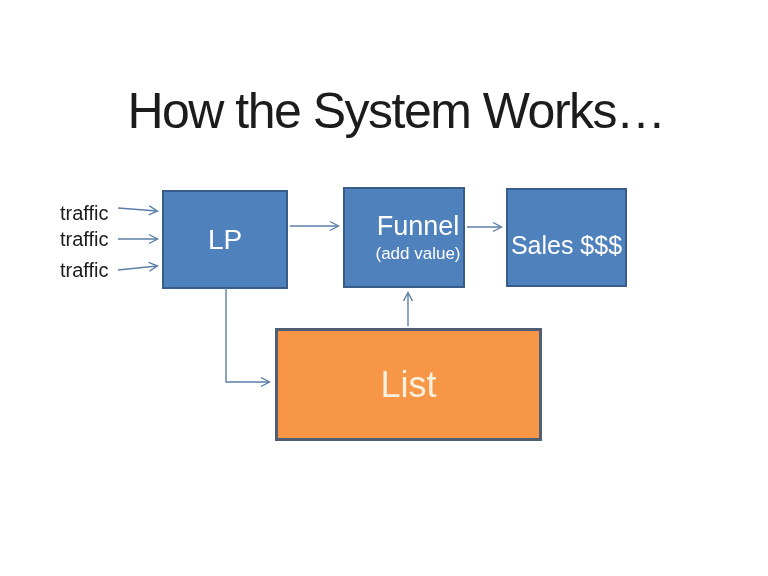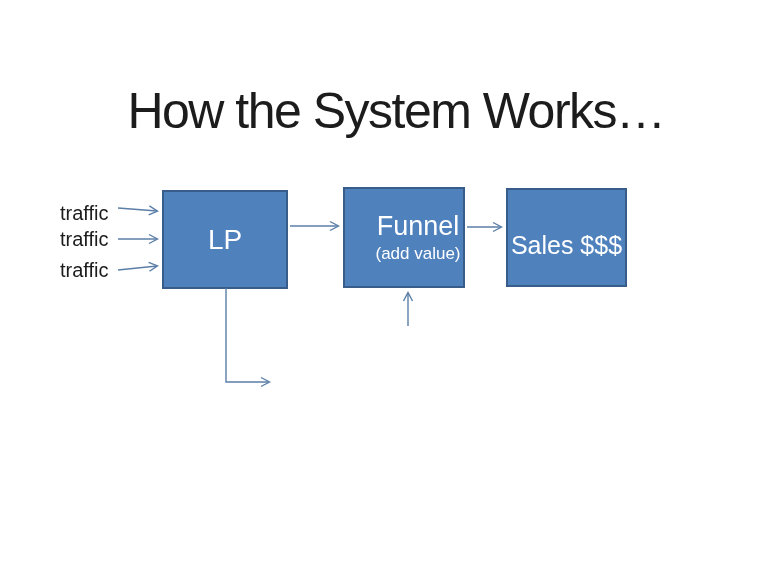--- a/index.html
+++ b/index.html
@@ -95,20 +95,23 @@
 
   <div class="box blue funnel">
     <span class="box-label">Funnel</span>
     <span class="box-sublabel">(add value)</span>
   </div>
 
   <div class="box blue sales">
     <span class="box-label">Sales $$$</span>
   </div>
 
+  <div class="box orange list">
+    <span class="box-label">List</span>
+  </div>
 
   <svg class="arrows" width="768" height="576" viewBox="0 0 768 576" xmlns="http://www.w3.org/2000/svg">
     <defs>
       <marker id="head" markerUnits="userSpaceOnUse" markerWidth="14" markerHeight="14" viewBox="0 0 14 14" refX="10" refY="7" orient="auto">
         <path class="arrow" d="M2,2.5 L10.5,7 L2,11.5"></path>
       </marker>
     </defs>
     <path class="arrow" d="M118,208 L157,211" marker-end="url(#head)"></path>
     <path class="arrow" d="M118,239 L157,239" marker-end="url(#head)"></path>
     <path class="arrow" d="M118,270 L157,266" marker-end="url(#head)"></path>

